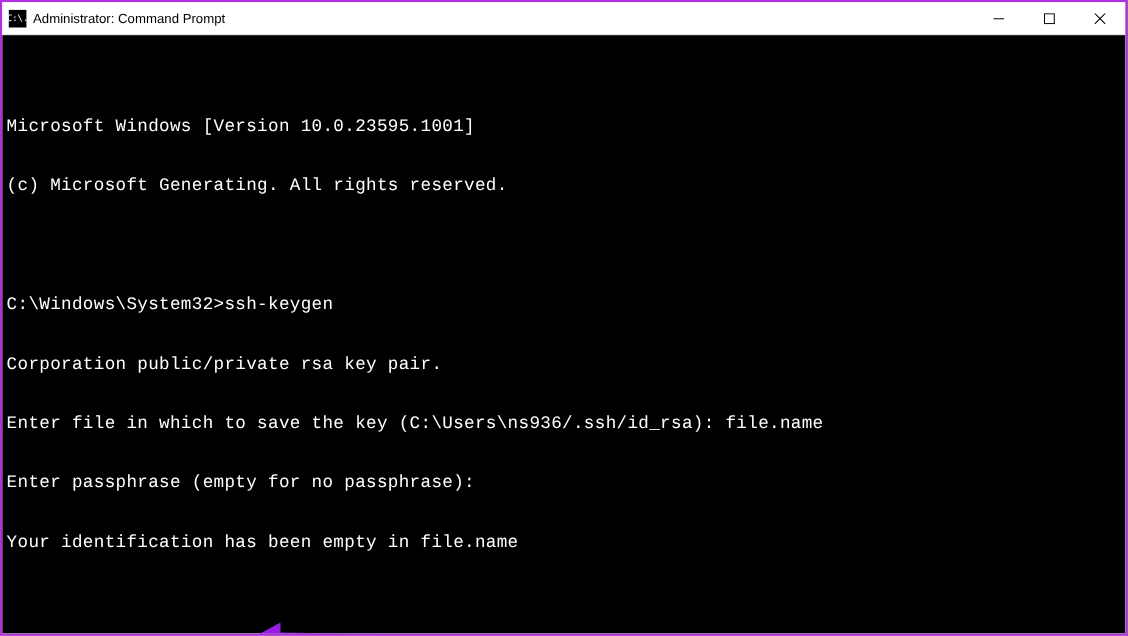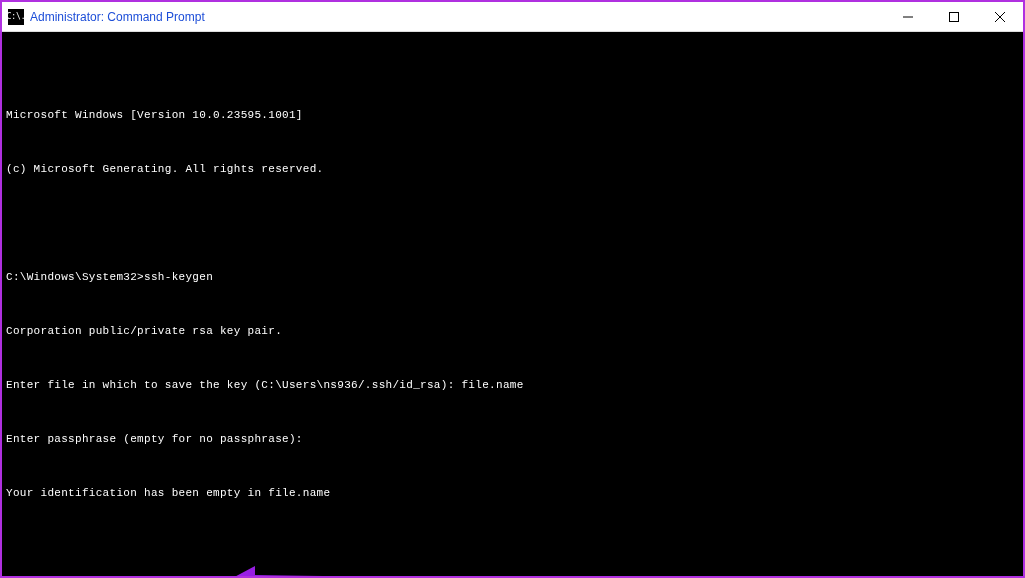--- a/index.html
+++ b/index.html
@@ -30,21 +30,21 @@
       color: #fff;
       font-size: 8px;
       font-family: "Consolas", monospace;
       display: flex;
       align-items: center;
       justify-content: center;
       margin-right: 6px;
     }
     .titlebar-title {
       font-size: 12px;
-      color: #1d4ed8;
+      color: #000000;
       flex: 1;
     }
     .window-controls {
       display: flex;
       height: 100%;
     }
     .win-btn {
       width: 46px;
       height: 100%;
       display: flex;
@@ -55,21 +55,21 @@
       cursor: pointer;
     }
     .win-btn svg {
       width: 10px;
       height: 10px;
     }
     .terminal {
       background: #000;
       color: #fff;
       font-family: "Consolas", "Courier New", monospace;
-      font-size: 11px;
+      font-size: 16px;
       line-height: 18px;
       padding: 2px 4px;
       height: calc(100% - 30px);
       white-space: pre;
       letter-spacing: 0.3px;
       position: relative;
     }
     .terminal-line {
       min-height: 18px;
     }

